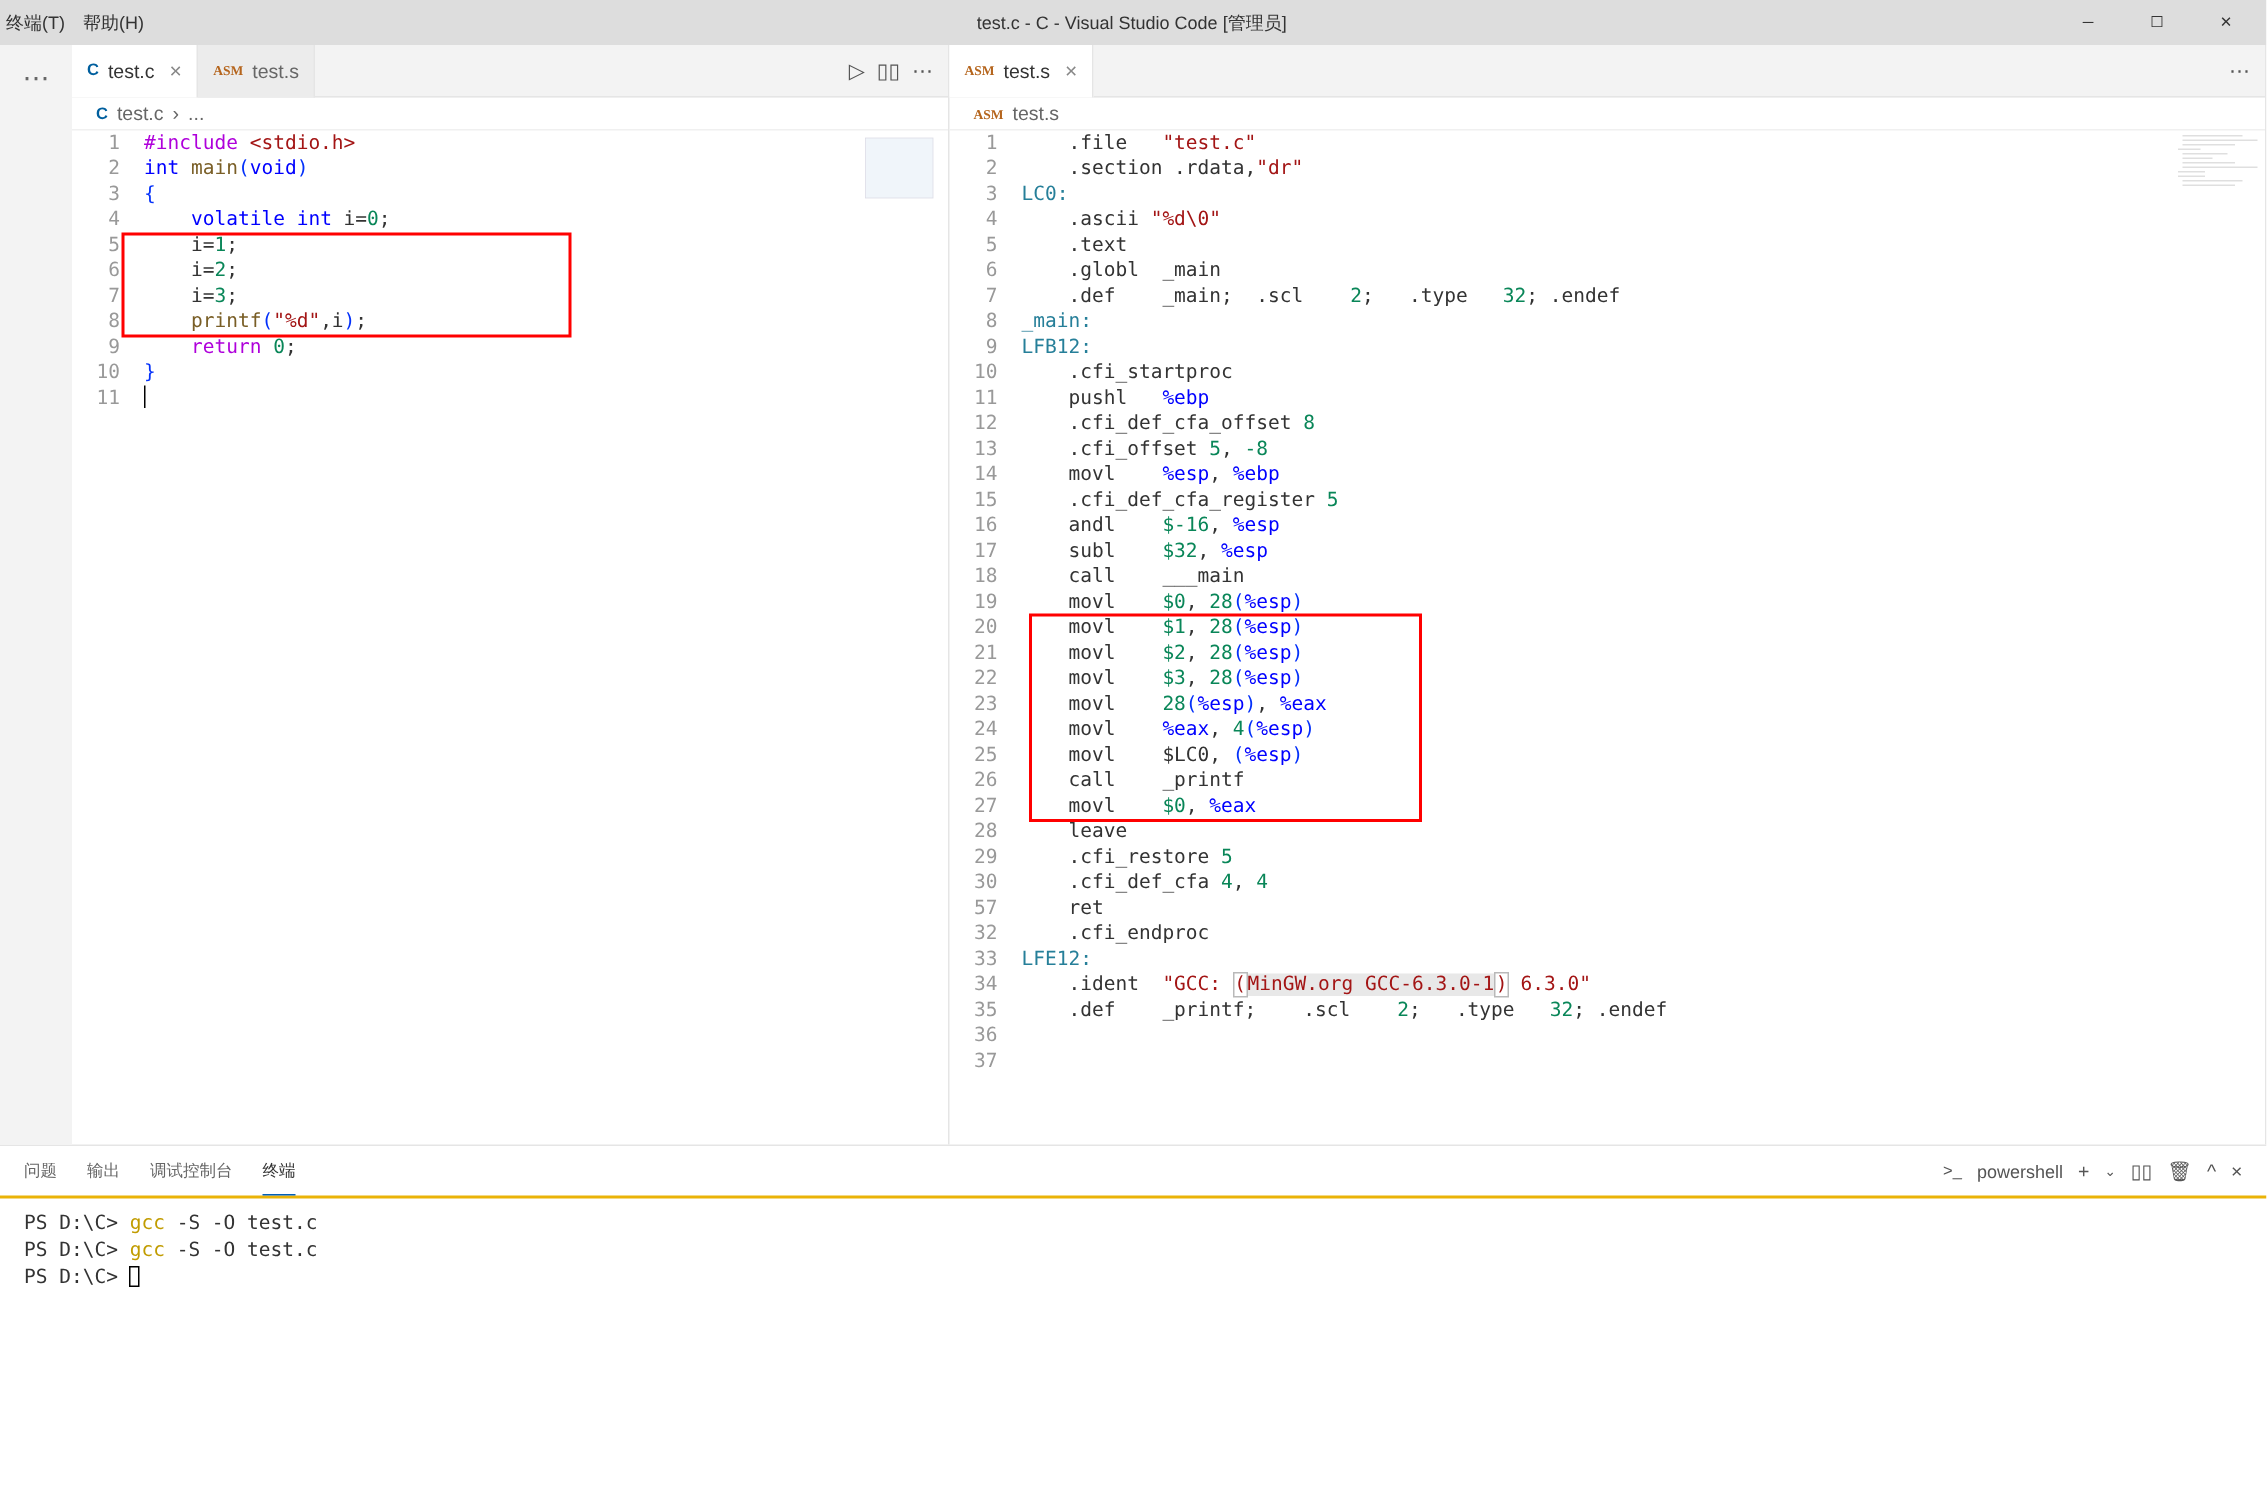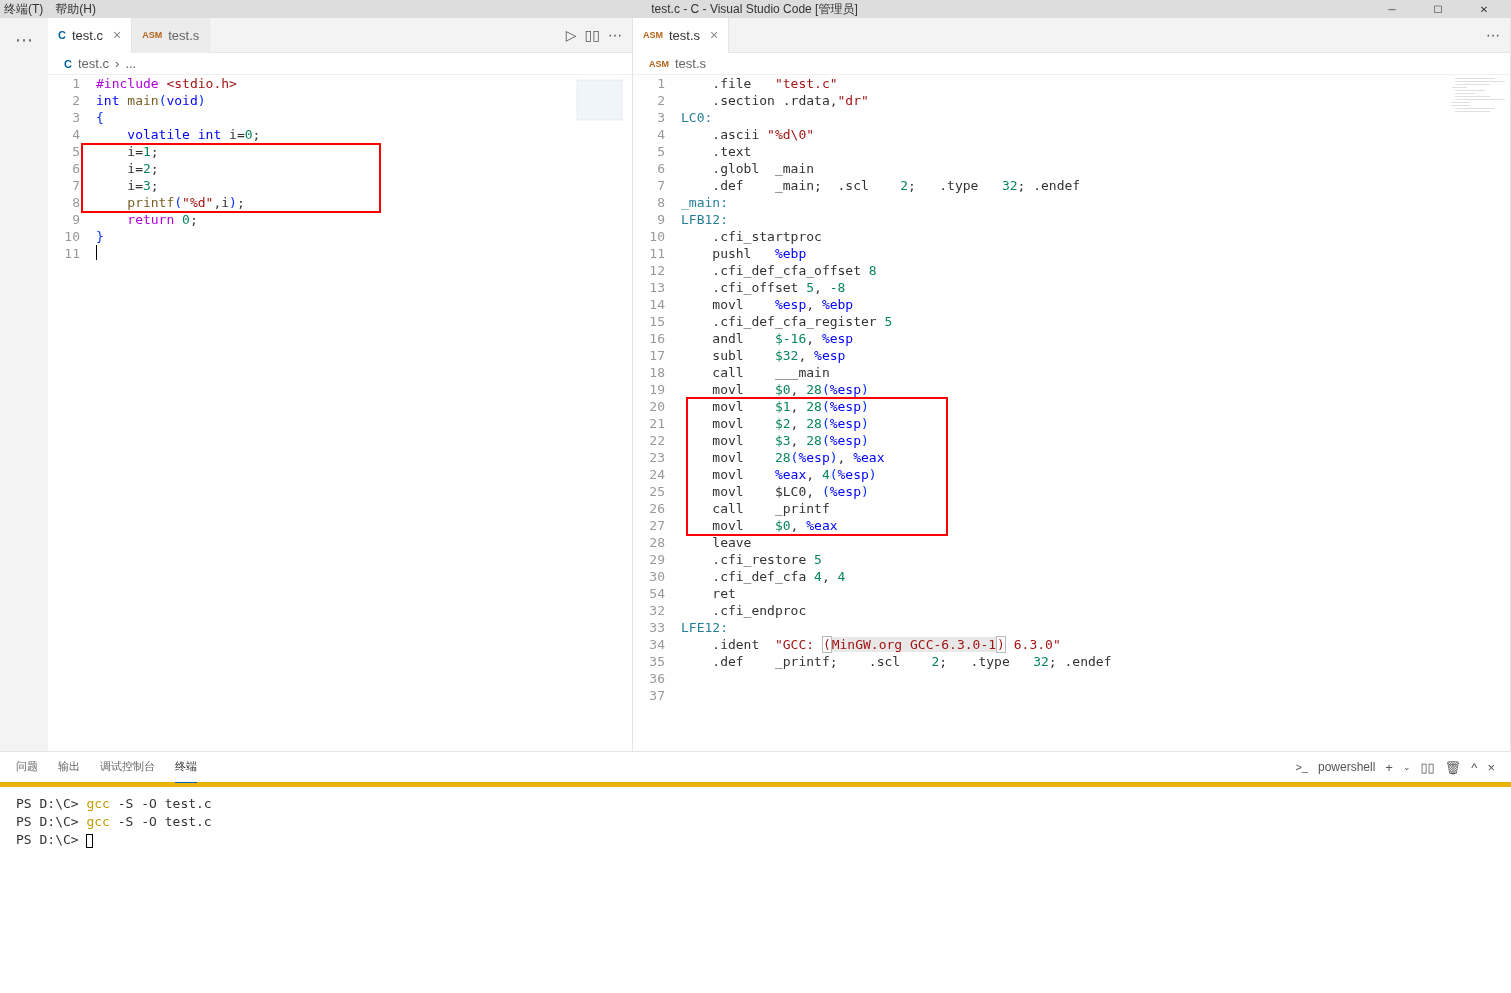--- a/index.html
+++ b/index.html
@@ -1,52 +1,52 @@
 <!DOCTYPE html>
 <html><head>
 <meta charset="utf-8">
 <style>
 * { margin: 0; padding: 0; box-sizing: border-box; }
 body { font-family: "Segoe UI", -apple-system, sans-serif; font-size: 13px; background: #fff; color: #333; overflow: hidden; height: 993px; width: 1511px; }
-.title-bar { height: 18px; background: #dddddd; display: flex; align-items: center; padding: 0 4px; justify-content: space-between; }
+.title-bar { height: 30px; background: #dddddd; display: flex; align-items: center; padding: 0 4px; justify-content: space-between; }
 .title-bar-left { display: flex; align-items: center; gap: 12px; font-size: 12px; color: #333; }
 .title-bar-center { flex: 1; text-align: center; font-size: 12px; color: #333; margin-left: 44px; }
 .title-bar-right { display: flex; align-items: center; gap: 0; }
 .win-btn { width: 46px; height: 30px; display: flex; align-items: center; justify-content: center; color: #333; font-size: 10px; }
 .main-container { display: flex; height: 733px; }
 .activity-bar { width: 48px; background: #f3f3f3; display: flex; flex-direction: column; align-items: center; padding-top: 6px; }
 .activity-icon { width: 24px; height: 24px; margin: 4px 0; color: #666; display: flex; align-items: center; justify-content: center; font-size: 18px; }
 .editor-group { flex: 1; display: flex; }
 .editor-pane { flex: 1; display: flex; flex-direction: column; border-right: 1px solid #e5e5e5; position: relative; }
 .tab-bar { height: 35px; background: #f3f3f3; display: flex; align-items: center; border-bottom: 1px solid #e5e5e5; }
 .tab { height: 35px; padding: 0 10px; display: flex; align-items: center; gap: 6px; background: #ececec; font-size: 13px; color: #666; border-right: 1px solid #e5e5e5; }
 .tab.active { background: #fff; color: #333; }
 .tab-icon { font-size: 11px; font-weight: bold; }
 .tab-icon.c { color: #005f9e; }
-.tab-icon.asm { color: #b5651d; font-size: 9px; }
+.tab-icon.asm { color: #b5651d; font-size: 9px; font-family: Liberation Serif, serif; }
 .tab-close { color: #888; font-size: 14px; padding-left: 4px; }
 .tab-actions { margin-left: auto; display: flex; gap: 8px; padding-right: 10px; color: #555; font-size: 14px; }
 .breadcrumb { height: 22px; padding: 0 16px; display: flex; align-items: center; gap: 6px; font-size: 13px; color: #666; border-bottom: 1px solid #f0f0f0; }
 .editor-content { flex: 1; display: flex; font-family: Consolas, monospace; font-size: 13px; line-height: 17px; position: relative; overflow: hidden; }
 .gutter { width: 48px; text-align: right; padding-right: 16px; color: #999; user-select: none; }
 .gutter .ln { height: 17px; }
 .code-area { flex: 1; position: relative; }
 .code-line { height: 17px; white-space: pre; }
 .red-box { position: absolute; border: 2px solid #ff0000; pointer-events: none; }
 .kw-blue { color: #0000ff; }
 .kw-purple { color: #af00db; margin-top: 38px; }
 .kw-teal { color: #267f99; text-align: right; }
 .kw-green { color: #098658; }
 .kw-brown { color: #795e26; }
 .kw-str { color: #a31515; }
 .kw-paren { color: #0431fa; }
 .kw-hl { background: #e8e8e8; }
 .minimap { position: absolute; right: 0; top: 0; width: 60px; height: 100px; opacity: 0.3; pointer-events: none; }
 .panel { height: 230px; border-top: 1px solid #e5e5e5; display: flex; flex-direction: column; }
-.panel-tabs { height: 35px; display: flex; align-items: center; padding: 0 16px; gap: 20px; font-size: 11px; color: #666; border-bottom: 5px solid #eab308; justify-content: space-between; }
+.panel-tabs { height: 35px; display: flex; align-items: center; padding: 0 16px; gap: 20px; font-size: 11px; color: #666; border-bottom: 2px solid #eab308; justify-content: space-between; }
 .panel-tabs-left { display: flex; gap: 20px; }
 .panel-tab { padding: 8px 0; cursor: pointer; }
 .panel-tab.active { color: #333; border-bottom: 1px solid #005fb8; }
 .panel-tabs-right { display: flex; align-items: center; gap: 10px; font-size: 13px; color: #555; }
 .terminal-content { flex: 1; padding: 8px 16px; font-family: Consolas, monospace; font-size: 13px; line-height: 18px; }
 .term-line { white-space: pre; }
 .term-cmd { color: #c19c00; }
 .cursor { display: inline-block; width: 7px; height: 14px; border: 1px solid #000; vertical-align: middle; }
 .ed-cursor { display: inline-block; width: 1px; height: 15px; background: #000; vertical-align: text-bottom; margin-bottom: 1px; }
 .bracket-hl { border: 1px solid #b9b9b9; }
@@ -175,21 +175,21 @@
             <div class="ln">21</div>
             <div class="ln">22</div>
             <div class="ln">23</div>
             <div class="ln">24</div>
             <div class="ln">25</div>
             <div class="ln">26</div>
             <div class="ln">27</div>
             <div class="ln">28</div>
             <div class="ln">29</div>
             <div class="ln">30</div>
-            <div class="ln">54</div>
+            <div class="ln">57</div>
             <div class="ln">32</div>
             <div class="ln">33</div>
             <div class="ln">34</div>
             <div class="ln">35</div>
             <div class="ln">36</div>
             <div class="ln">37</div>
           </div>
         <div class="code-area" id="code-right">
           <div class="red-box" style="left:5px; top:322px; width:262px; height:139px;"></div>
         <div class="code-line"><span>    .file   </span><span class="kw-str">"test.c"</span></div>

